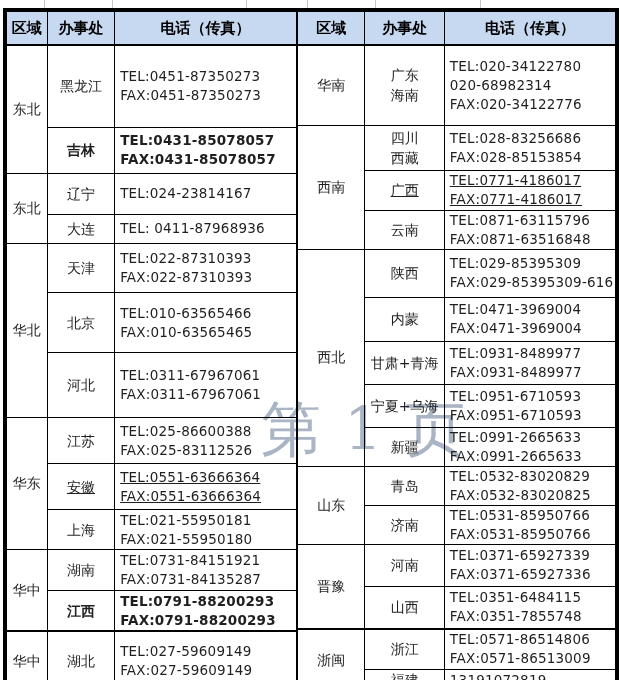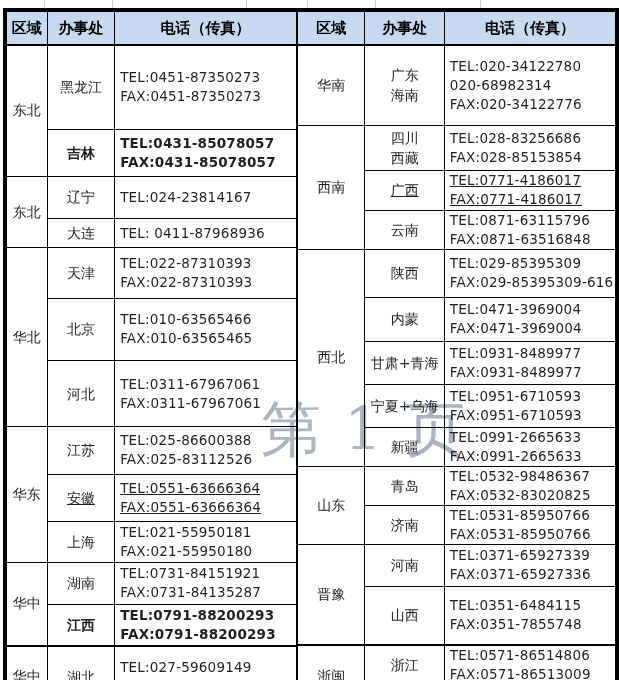--- a/index.html
+++ b/index.html
@@ -219,35 +219,35 @@
 FAX:0951-6710593</td>
           </tr>
           <tr style="height: 32px; padding-left: 36px;">
             <td class="office-cell">新疆</td>
             <td class="phone-cell">TEL:0991-2665633
 FAX:0991-2665633</td>
           </tr>
           <tr style="height: 37px;">
             <td class="region-cell" rowspan="2">山东</td>
             <td class="office-cell">青岛</td>
-            <td class="phone-cell">TEL:0532-98486367
+            <td class="phone-cell">TEL:0532-83020829
 FAX:0532-83020825</td>
           </tr>
           <tr style="height: 38px;">
             <td class="office-cell">济南</td>
             <td class="phone-cell">TEL:0531-85950766
 FAX:0531-85950766</td>
           </tr>
           <tr style="height: 42px;">
             <td class="region-cell" rowspan="2">晋豫</td>
             <td class="office-cell">河南</td>
             <td class="phone-cell">TEL:0371-65927339
 FAX:0371-65927336</td>
           </tr>
-          <tr style="height: 59px;">
+          <tr style="height: 43px;">
             <td class="office-cell">山西</td>
             <td class="phone-cell">TEL:0351-6484115
 FAX:0351-7855748</td>
           </tr>
           <tr class="thick-top" style="height: 40px;">
             <td class="region-cell" rowspan="2">浙闽</td>
             <td class="office-cell">浙江</td>
             <td class="phone-cell">TEL:0571-86514806
 FAX:0571-86513009</td>
           </tr>

